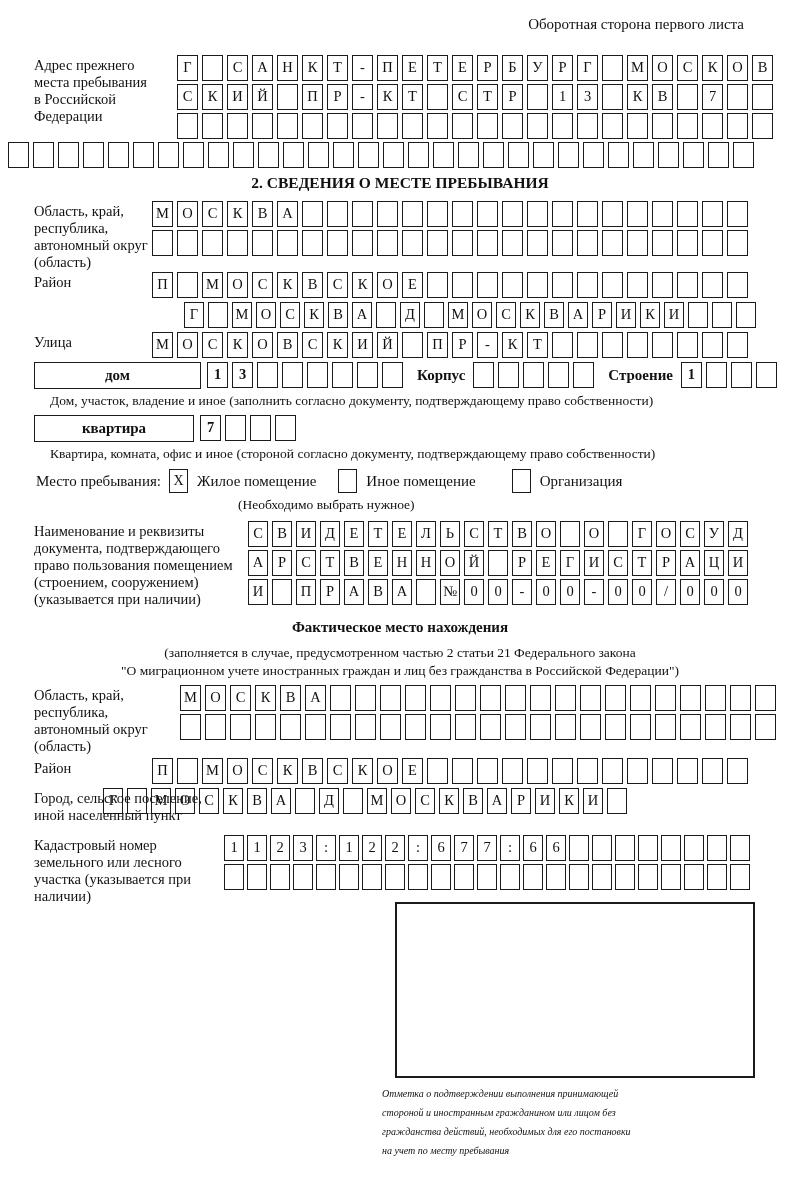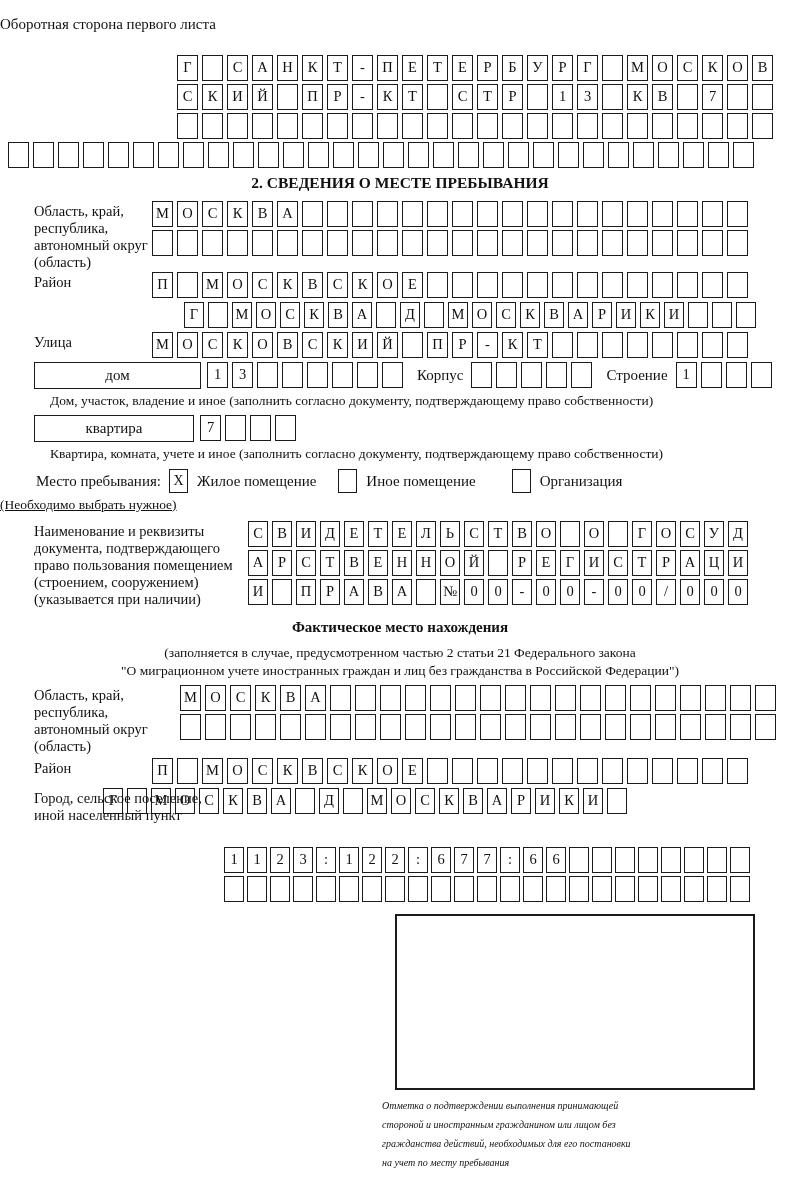--- a/index.html
+++ b/index.html
@@ -1,21 +1,21 @@
 <!DOCTYPE html>
 <html><head>
 <meta charset="utf-8">
 <style>
   html,body{margin:0;padding:0;background:#fff;}
   .page{
     width:800px;height:1180px;box-sizing:border-box;position:relative;
     font-family:"Liberation Serif","DejaVu Serif",serif;color:#111;background:#fff;
     overflow:hidden;
   }
-  .header-note{padding:16px 56px 0 0;font-size:15px;}
+  .header-note{text-align:right;padding:16px 56px 0 0;font-size:15px;}
   .block{margin-top:0;}
   .form-row{position:relative;padding-left:152px;margin-bottom:3px;min-height:27px;}
   .label-col{position:absolute;left:34px;top:2px;width:118px;font-size:14.5px;line-height:17px;}
   .label-col.w190{width:186px;}
   .boxes{white-space:nowrap;line-height:0;margin-bottom:3px;display:block;}
   .cell{
     display:inline-block;box-sizing:border-box;width:21px;height:26px;
     border:1.6px solid #1b1b1b;margin-right:4px;font-size:14.5px;line-height:23px;
     text-align:center;vertical-align:top;background:#fff;
   }
@@ -30,53 +30,54 @@
   .center{text-align:center;}
   .caption-left{padding-left:50px;}
   .sec-title{font-size:15.5px;font-weight:bold;text-align:center;margin:6px 0 9px 0;}
   .sub-title{font-size:15px;font-weight:bold;text-align:center;margin:12px 0 8px 0;}
   .widebox{
     display:inline-block;box-sizing:border-box;border:1.6px solid #1b1b1b;height:27px;
     line-height:24px;text-align:center;font-size:15px;vertical-align:top;margin-right:6px;background:#fff;
   }
   .house-type{width:167px;}
   .apt-type{width:160px;}
-  .inline-row{padding-left:34px;white-space:nowrap;line-height:0;margin-bottom:2px;}
+  .inline-row{padding-left:34px;white-space:nowrap;line-height:0;margin-bottom:2px;font-weight:bold;}
   .inline-label{display:inline-block;font-size:15px;line-height:27px;vertical-align:top;margin:0 8px 0 10px;}
   .stay-row{padding-left:36px;font-size:15px;margin-top:7px;display:flex;align-items:center;}
   .checkbox{
     display:inline-block;box-sizing:border-box;width:19px;height:24px;border:1.6px solid #1b1b1b;
     text-align:center;font-size:14px;line-height:21px;background:#fff;flex:0 0 auto;
   }
   .stay-title{margin-right:8px;}
   .opt-label{margin:0 0 0 9px;}
   .gap1{margin-left:22px;}
   .gap2{margin-left:36px;}
-  .stay-note{font-size:13.5px;margin-top:4px;text-decoration:underline;}
+  .stay-note{padding-left:238px;font-size:13.5px;margin-top:4px;}
   .doc-row{padding-left:248px;margin-top:8px;min-height:86px;}
   .doc-row .label-col{width:205px;}
   .act-caption{font-size:13.5px;line-height:17.5px;text-align:center;}
-  .cad-rows{margin-top:32px;}
+  .cad-rows{margin-top:20px;}
   .confirm-box{
     box-sizing:border-box;margin:12px 0 6px 395px;width:360px;height:176px;
     border:2px solid #1b1b1b;background:#fff;
   }
   .confirm-note{
     margin-left:382px;width:398px;text-align:left;font-size:10px;line-height:19px;white-space:pre-line;font-style:italic;
   }
 </style>
 </head>
 <body>
 
 <div class="page">
 
   <div class="header-note">Оборотная сторона первого листа</div>
 
   <div class="block" style="margin-top:22px;">
     <div class="form-row">
+      <div class="label-col">Адрес прежнего места пребывания в Российской Федерации</div>
       <div class="indent-25">
         <div class="boxes"><span class="cell">Г</span><span class="cell"></span><span class="cell">С</span><span class="cell">А</span><span class="cell">Н</span><span class="cell">К</span><span class="cell">Т</span><span class="cell">-</span><span class="cell">П</span><span class="cell">Е</span><span class="cell">Т</span><span class="cell">Е</span><span class="cell">Р</span><span class="cell">Б</span><span class="cell">У</span><span class="cell">Р</span><span class="cell">Г</span><span class="cell"></span><span class="cell">М</span><span class="cell">О</span><span class="cell">С</span><span class="cell">К</span><span class="cell">О</span><span class="cell">В</span></div>
         <div class="boxes"><span class="cell">С</span><span class="cell">К</span><span class="cell">И</span><span class="cell">Й</span><span class="cell"></span><span class="cell">П</span><span class="cell">Р</span><span class="cell">-</span><span class="cell">К</span><span class="cell">Т</span><span class="cell"></span><span class="cell">С</span><span class="cell">Т</span><span class="cell">Р</span><span class="cell"></span><span class="cell">1</span><span class="cell">3</span><span class="cell"></span><span class="cell">К</span><span class="cell">В</span><span class="cell"></span><span class="cell">7</span><span class="cell"></span><span class="cell"></span></div>
         <div class="boxes"><span class="cell"></span><span class="cell"></span><span class="cell"></span><span class="cell"></span><span class="cell"></span><span class="cell"></span><span class="cell"></span><span class="cell"></span><span class="cell"></span><span class="cell"></span><span class="cell"></span><span class="cell"></span><span class="cell"></span><span class="cell"></span><span class="cell"></span><span class="cell"></span><span class="cell"></span><span class="cell"></span><span class="cell"></span><span class="cell"></span><span class="cell"></span><span class="cell"></span><span class="cell"></span><span class="cell"></span></div>
       </div>
     </div>
     <div class="boxes fullrow"><span class="cell"></span><span class="cell"></span><span class="cell"></span><span class="cell"></span><span class="cell"></span><span class="cell"></span><span class="cell"></span><span class="cell"></span><span class="cell"></span><span class="cell"></span><span class="cell"></span><span class="cell"></span><span class="cell"></span><span class="cell"></span><span class="cell"></span><span class="cell"></span><span class="cell"></span><span class="cell"></span><span class="cell"></span><span class="cell"></span><span class="cell"></span><span class="cell"></span><span class="cell"></span><span class="cell"></span><span class="cell"></span><span class="cell"></span><span class="cell"></span><span class="cell"></span><span class="cell"></span><span class="cell"></span></div>
   </div>
 
   <div class="sec-title">2. СВЕДЕНИЯ О МЕСТЕ ПРЕБЫВАНИЯ</div>
@@ -104,21 +105,21 @@
   </div>
 
   <div class="inline-row">
     <span class="widebox house-type">дом</span><span class="boxes" style="display:inline-block"><span class="cell">1</span><span class="cell">3</span><span class="cell"></span><span class="cell"></span><span class="cell"></span><span class="cell"></span><span class="cell"></span><span class="cell"></span></span><span class="inline-label">Корпус</span><span class="boxes" style="display:inline-block"><span class="cell"></span><span class="cell"></span><span class="cell"></span><span class="cell"></span><span class="cell"></span></span><span class="inline-label">Строение</span><span class="boxes" style="display:inline-block"><span class="cell">1</span><span class="cell"></span><span class="cell"></span><span class="cell"></span></span>
   </div>
   <div class="caption caption-left">Дом, участок, владение и иное (заполнить согласно документу, подтверждающему право собственности)</div>
 
   <div class="inline-row" style="margin-top:6px;">
     <span class="widebox apt-type">квартира</span><span class="boxes" style="display:inline-block"><span class="cell">7</span><span class="cell"></span><span class="cell"></span><span class="cell"></span></span>
   </div>
-  <div class="caption caption-left">Квартира, комната, учете и иное (заполнить согласно документу, подтверждающему право собственности)</div>
+  <div class="caption caption-left">Квартира, комната, офис и иное (стороной согласно документу, подтверждающему право собственности)</div>
 
   <div class="stay-row">
     <span class="stay-title">Место пребывания:</span>
     <span class="checkbox">X</span>
     <span class="opt-label">Жилое помещение</span>
     <span class="checkbox gap1"></span>
     <span class="opt-label">Иное помещение</span>
     <span class="checkbox gap2"></span>
     <span class="opt-label">Организация</span>
   </div>
@@ -149,20 +150,21 @@
     <div class="label-col">Район</div>
     <div class="boxes"><span class="cell">П</span><span class="cell"></span><span class="cell">М</span><span class="cell">О</span><span class="cell">С</span><span class="cell">К</span><span class="cell">В</span><span class="cell">С</span><span class="cell">К</span><span class="cell">О</span><span class="cell">Е</span><span class="cell"></span><span class="cell"></span><span class="cell"></span><span class="cell"></span><span class="cell"></span><span class="cell"></span><span class="cell"></span><span class="cell"></span><span class="cell"></span><span class="cell"></span><span class="cell"></span><span class="cell"></span><span class="cell"></span></div>
   </div>
 
   <div class="form-row" style="margin-bottom:6px;padding-left:31px;">
     <div class="label-col w190">Город, сельское поселение, иной населенный пункт</div>
     <div class="boxes tight indent-72"><span class="cell">Г</span><span class="cell"></span><span class="cell">М</span><span class="cell">О</span><span class="cell">С</span><span class="cell">К</span><span class="cell">В</span><span class="cell">А</span><span class="cell"></span><span class="cell">Д</span><span class="cell"></span><span class="cell">М</span><span class="cell">О</span><span class="cell">С</span><span class="cell">К</span><span class="cell">В</span><span class="cell">А</span><span class="cell">Р</span><span class="cell">И</span><span class="cell">К</span><span class="cell">И</span><span class="cell"></span></div>
   </div>
 
   <div class="form-row">
+    <div class="label-col w190">Кадастровый номер земельного или лесного участка (указывается при наличии)</div>
     <div class="cad-rows">
       <div class="boxes tighter indent-72"><span class="cell">1</span><span class="cell">1</span><span class="cell">2</span><span class="cell">3</span><span class="cell">:</span><span class="cell">1</span><span class="cell">2</span><span class="cell">2</span><span class="cell">:</span><span class="cell">6</span><span class="cell">7</span><span class="cell">7</span><span class="cell">:</span><span class="cell">6</span><span class="cell">6</span><span class="cell"></span><span class="cell"></span><span class="cell"></span><span class="cell"></span><span class="cell"></span><span class="cell"></span><span class="cell"></span><span class="cell"></span></div>
       <div class="boxes tighter indent-72"><span class="cell"></span><span class="cell"></span><span class="cell"></span><span class="cell"></span><span class="cell"></span><span class="cell"></span><span class="cell"></span><span class="cell"></span><span class="cell"></span><span class="cell"></span><span class="cell"></span><span class="cell"></span><span class="cell"></span><span class="cell"></span><span class="cell"></span><span class="cell"></span><span class="cell"></span><span class="cell"></span><span class="cell"></span><span class="cell"></span><span class="cell"></span><span class="cell"></span><span class="cell"></span></div>
     </div>
   </div>
 
   <div class="confirm-box"></div>
   <div class="confirm-note">Отметка о подтверждении выполнения принимающей
 стороной и иностранным гражданином или лицом без
 гражданства действий, необходимых для его постановки

